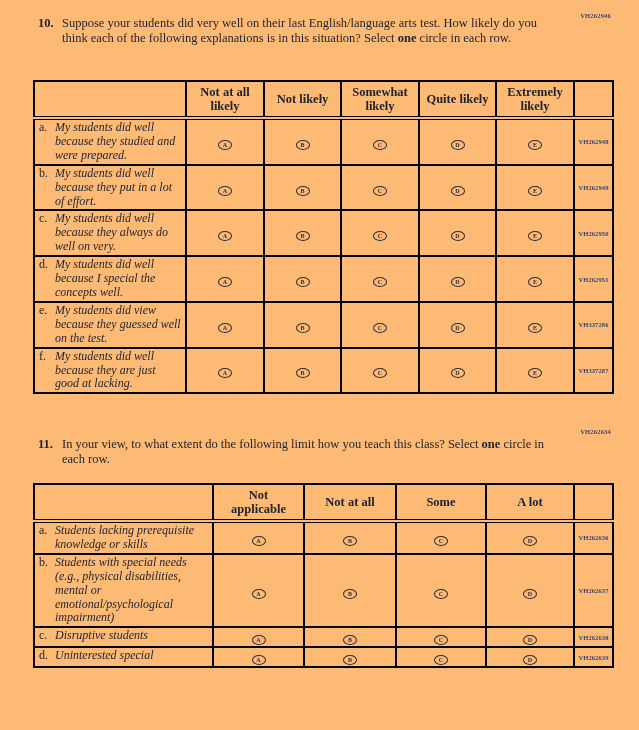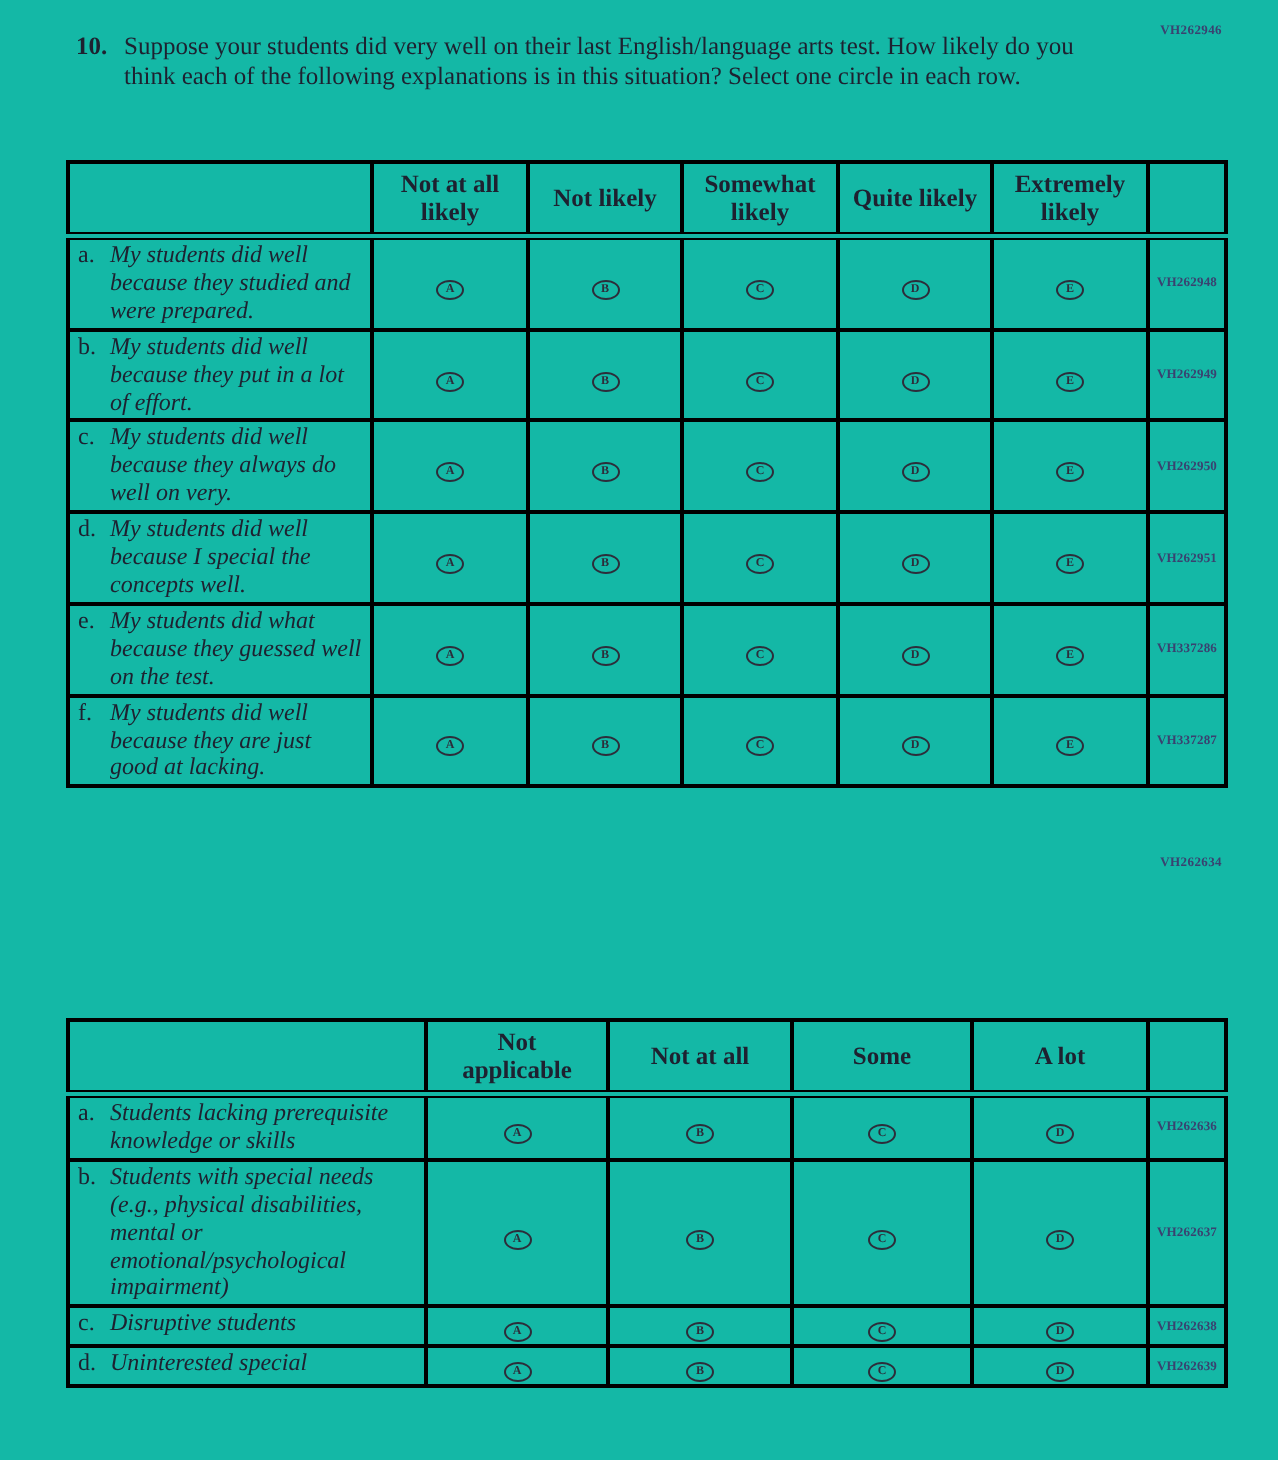--- a/index.html
+++ b/index.html
@@ -5,21 +5,21 @@
   :root{
     --ink:#1e2130;
     --code:#3a4270;
     --line:#000000;
     --bubble:#2d2d3a;
   }
   html,body{margin:0;padding:0;background:#e8e8e8;}
   .page{
     position:relative;
     width:639px;height:730px;
-    background:#14b8a6;
+    background:#fdba74;
     font-family:"Liberation Serif", serif;
     color:var(--ink);
     overflow:hidden;
   }
   .admin-code{
     position:absolute;
     right:28px;
     font-size:6.5px;
     letter-spacing:.2px;
     color:var(--code);
@@ -28,30 +28,30 @@
   .qblock{
     position:absolute;
     left:38px;
     display:flex;
     gap:5px;
     font-size:12.5px;
     line-height:1.22;
   }
   .qnum{font-weight:bold;flex:none;width:19px;}
   .qtext{width:502px;}
-  .qtext b{font-weight:normal;}
+  .qtext b{font-weight:bold;}
 
   table.grid{
     position:absolute;
     border-collapse:collapse;
     table-layout:fixed;
     border:2px solid var(--line);
   }
   table.t10{left:33px;top:80px;}
-  table.t11{left:33px;top:509px;border-radius:18px;}
+  table.t11{left:33px;top:483px;border-radius:18px;}
   table.grid th, table.grid td{
     border:2px solid var(--line);
     overflow:hidden;
   }
   table.grid th{
     font-size:12.5px;
     font-weight:bold;
     text-align:center;
     line-height:1.12;
     padding:3px 6px;
@@ -176,21 +176,21 @@
           <td class="opt"><span class="bubble">B</span></td>
           <td class="opt"><span class="bubble">C</span></td>
           <td class="opt"><span class="bubble">D</span></td>
           <td class="opt"><span class="bubble">E</span></td>
           <td class="code">VH262951</td>
         </tr>
         <tr>
           <td class="stub">
             <div class="stub-inner">
               <span class="row-letter">e.</span>
-              <span class="row-text">My students did what because they guessed well on the test.</span>
+              <span class="row-text">My students did view because they guessed well on the test.</span>
             </div>
           </td>
           <td class="opt"><span class="bubble">A</span></td>
           <td class="opt"><span class="bubble">B</span></td>
           <td class="opt"><span class="bubble">C</span></td>
           <td class="opt"><span class="bubble">D</span></td>
           <td class="opt"><span class="bubble">E</span></td>
           <td class="code">VH337286</td>
         </tr>
         <tr>
@@ -205,20 +205,24 @@
           <td class="opt"><span class="bubble">C</span></td>
           <td class="opt"><span class="bubble">D</span></td>
           <td class="opt"><span class="bubble">E</span></td>
           <td class="code">VH337287</td>
         </tr>
       </tbody>
   </table>
 
   <span class="admin-code" style="top:428px;">VH262634</span>
 
+  <div class="qblock" style="top:437px;">
+    <span class="qnum">11.</span>
+    <span class="qtext"><span>In your view, to what extent do the following limit how you teach this class? Select </span><b>one</b><span> circle in each row.</span></span>
+  </div>
 
   <table class="grid t11">
     <colgroup>
       <col style="width:179px">
         <col style="width:91px">
         <col style="width:92px">
       <col style="width:90px">
         <col style="width:88px">
       <col style="width:39px">
     </colgroup>

